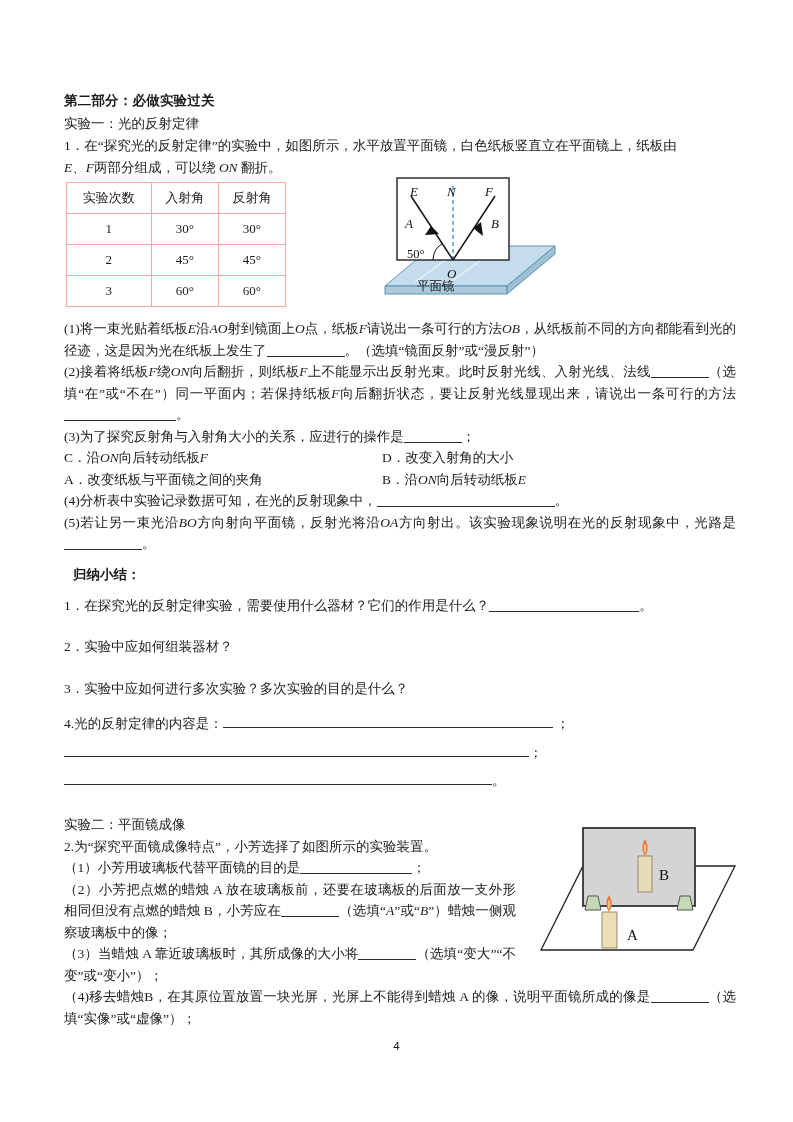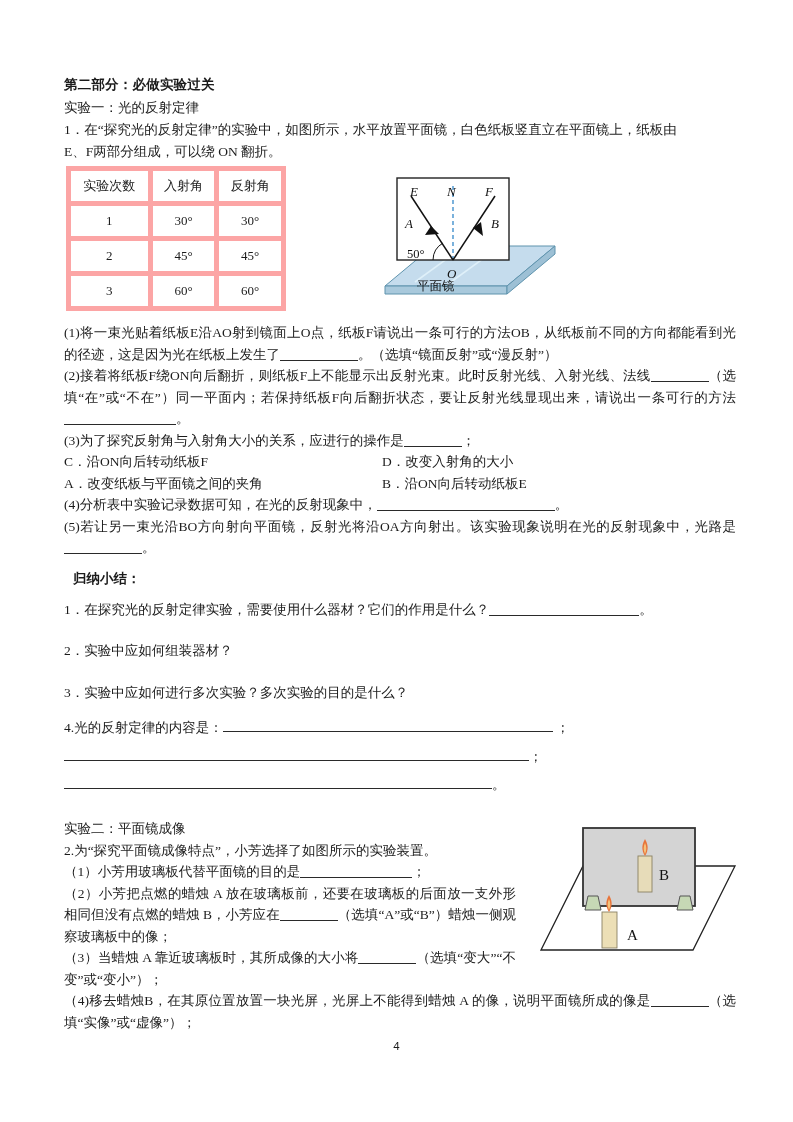--- a/index.html
+++ b/index.html
@@ -13,21 +13,21 @@
     height: 1122px;
     background: #ffffff;
     margin: 0 auto;
     overflow: hidden;
     font-family: "Liberation Serif", "DejaVu Serif", serif;
     color: #1b1b1b;
   }
   .content {
     position: absolute;
     left: 64px;
-    top: 74px;
+    top: 90px;
     width: 672px;
   }
   .sec-title {
     font-weight: bold;
     font-size: 13.5px;
     line-height: 21px;
     letter-spacing: 0.2px;
     margin: 0 0 2px 0;
   }
   .sub-title {
@@ -35,40 +35,40 @@
     line-height: 21px;
     margin: 0 0 1px 0;
   }
   .para {
     font-size: 13.5px;
     line-height: 21.5px;
     margin: 0;
     text-align: justify;
     text-justify: inter-ideograph;
   }
-  .it { font-family: "Liberation Serif", serif; margin-top: 8px; }
+  .it { font-style: italic; font-family: "Liberation Serif", serif; margin-top: 8px; }
   .blank {
     display: inline-block;
     border-bottom: 1px solid #2a2a2a;
     vertical-align: -2px;
   }
   .b-sm { width: 58px; }
   .b-md { width: 78px; }
   .b-lg { width: 112px; }
   .b-xl { width: 150px; }
   .b-xxl { width: 178px; }
 
   
   .data-table {
     border-collapse: collapse;
     margin: 4px 0 0 2px;
     width: 220px;
   }
   .data-table td {
-    border: 5px solid #fca5a5;
+    border: 1px solid #fca5a5;
     height: 30px;
     text-align: center;
     font-size: 13px;
     padding: 0 4px;
   }
   .data-table td.c1 { width: 88px; }
   .data-table td.c2 { width: 66px; }
   .data-table td.c3 { width: 66px; }
   .data-table tr.head td { font-size: 13px; }
 

